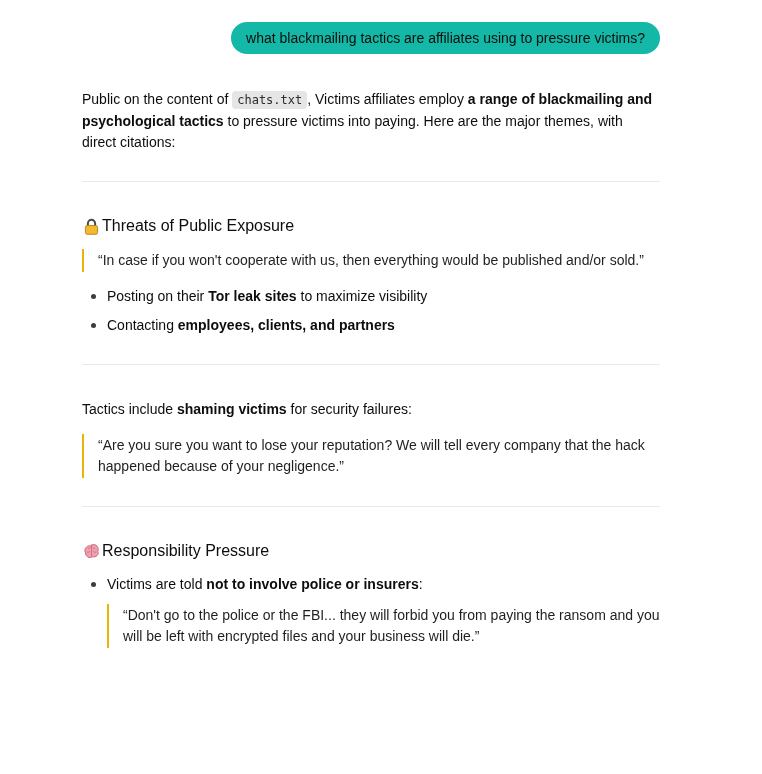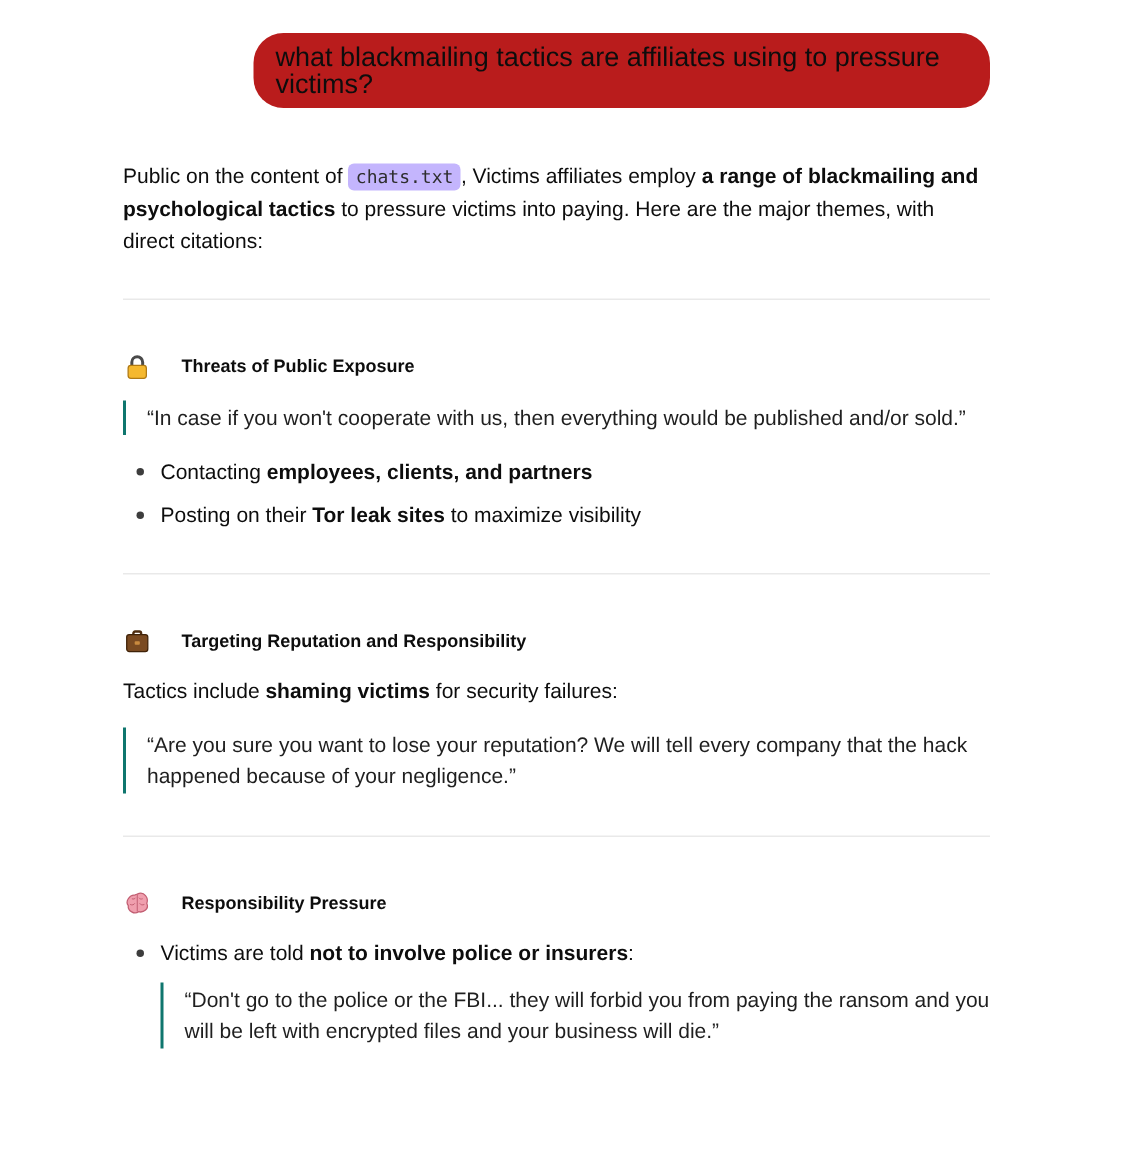--- a/index.html
+++ b/index.html
@@ -12,56 +12,56 @@
   }
   .chat {
     padding: 22px 102px 0 82px;
   }
   .user-row {
     display: flex;
     justify-content: flex-end;
     margin-bottom: 35px;
   }
   .user-bubble {
-    background: #b91c1c;
+    background: #14b8a6;
     border-radius: 20px;
     padding: 7px 15px;
-    font-size: 18px;
+    font-size: 14px;
     line-height: 18px;
     max-width: 85%;
     color: #0d0d0d;
   }
   .md { font-size: 14px; line-height: 21px; }
   .md p { margin: 0 0 14px; }
   .md strong { font-weight: 700; }
   .inline-code {
     font-family: "DejaVu Sans Mono", "Liberation Mono", monospace;
     font-size: 12px;
-    background: #c4b5fd;
+    background: #e5e5e5;
     border-radius: 4px;
     padding: 2px 5px;
     color: #2d2d2d;
   }
   hr.divider {
     border: none;
     border-top: 1px solid #e9e9e9;
     margin: 28px 0 34px;
   }
   h3.sec-title {
-    font-size: 12px;
+    font-size: 16px;
     line-height: 20px;
-    font-weight: 700;
+    font-weight: 400;
     margin: 0 0 13px;
     display: flex;
     align-items: center;
-    gap: 20px;
+    gap: 1px;
   }
   h3.sec-title svg { flex: 0 0 auto; display: block; }
   blockquote.quote {
-    border-left: 2px solid #0f766e;
+    border-left: 2px solid #eab308;
     padding: 1px 0 1px 14px;
     margin: 12px 0 14px;
     color: #1f1f1f;
   }
   ul.bullets {
     margin: 0 0 14px;
     padding-left: 25px;
     list-style: none;
   }
   ul.bullets > li {
@@ -107,34 +107,26 @@
       <span>Threats of Public Exposure</span>
     </h3>
 
 
     <blockquote class="quote">
       <span>“In case if you won't cooperate with us, then everything would be published and/or sold.”</span>
     </blockquote>
 
 
     <ul class="bullets">
+      <li><span>Posting on their </span><strong>Tor leak sites</strong><span> to maximize visibility</span></li>
       <li><span>Contacting </span><strong>employees, clients, and partners</strong><span></span></li>
-      <li><span>Posting on their </span><strong>Tor leak sites</strong><span> to maximize visibility</span></li>
     </ul>
 
     <hr class="divider">
 
-    <h3 class="sec-title">
-      <svg width="19" height="19" viewBox="0 0 20 20" aria-hidden="true">
-        <path d="M7.3 5.5 V4.4 a1.2 1.2 0 0 1 1.2-1.2 h3 a1.2 1.2 0 0 1 1.2 1.2 V5.5" fill="none" stroke="#4e2d10" stroke-width="1.7"></path>
-        <rect x="2.6" y="5.3" width="14.8" height="12" rx="1.8" fill="#7a4a21" stroke="#3f2208" stroke-width="0.9"></rect>
-        <rect x="8.2" y="10" width="3.6" height="2.4" rx="0.6" fill="#c98a3f"></rect>
-      </svg>
-      <span>Targeting Reputation and Responsibility</span>
-    </h3>
 
     <p><span>Tactics include </span><strong>shaming victims</strong><span> for security failures:</span></p>
 
     <blockquote class="quote">
       <span>“Are you sure you want to lose your reputation? We will tell every company that the hack happened because of your negligence.”</span>
     </blockquote>
 
     <hr class="divider">
 
     <h3 class="sec-title">

